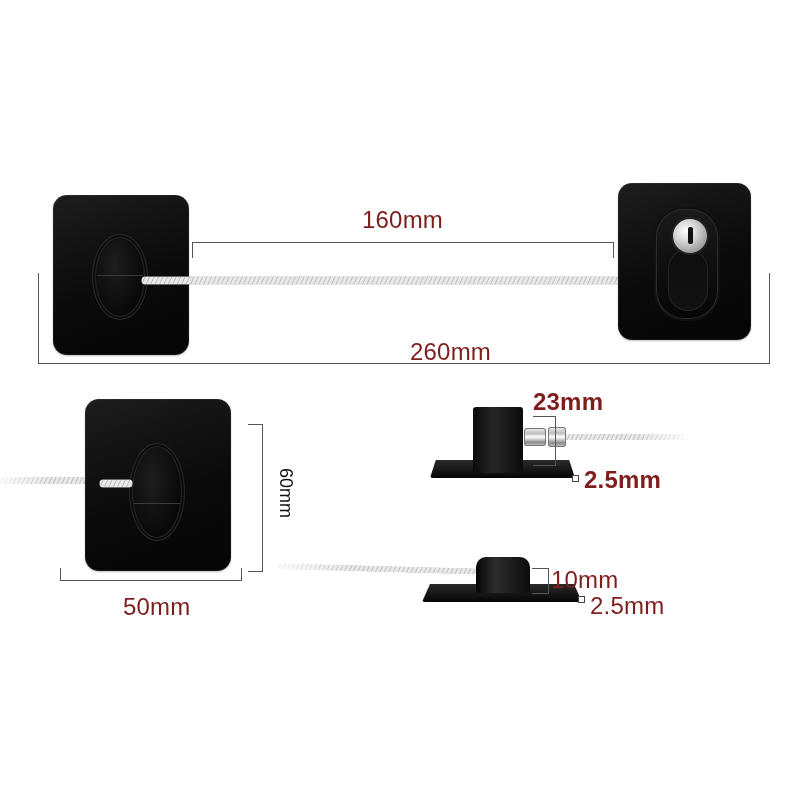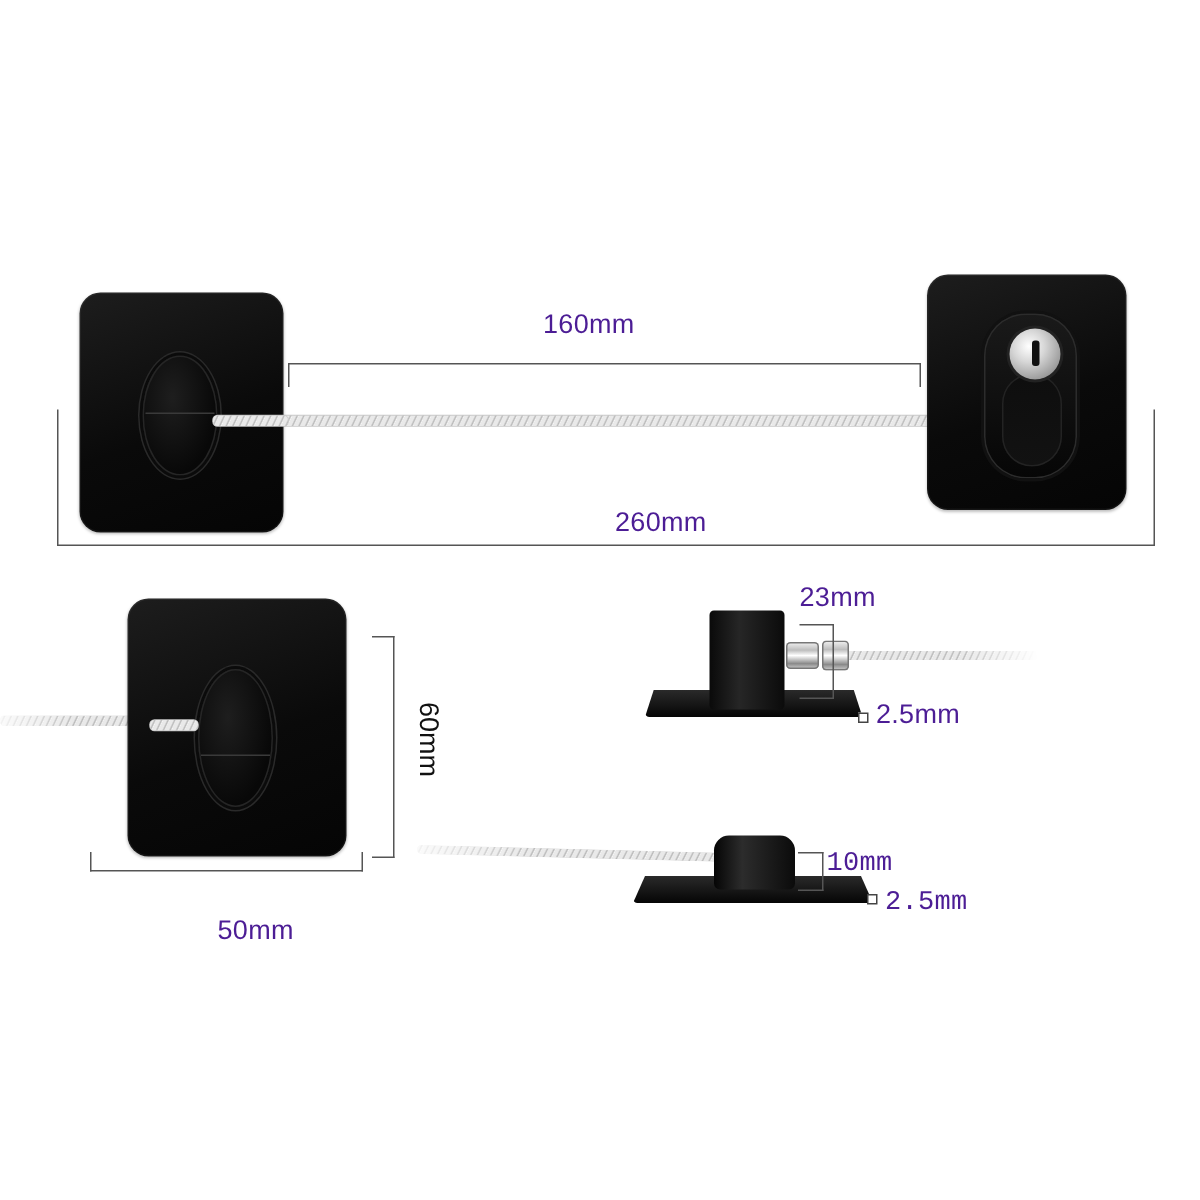--- a/index.html
+++ b/index.html
@@ -11,22 +11,22 @@
       width: 800px;
       height: 800px;
       position: relative;
       overflow: hidden;
       font-family: "Liberation Sans", "DejaVu Sans", sans-serif;
       color: #111111;
     }
     .abs { position: absolute; }
     .label {
       position: absolute;
-      font-size: 18px;
-      color: #4c1d95;
+      font-size: 24px;
+      color: #7f1d1d;
       white-space: nowrap;
       letter-spacing: 0.2px;
     }
     .dimline {
       position: absolute;
       border-color: #555;
       border-style: solid;
       border-width: 0;
     }
     .pad {
@@ -155,41 +155,41 @@
 
 <div class="abs" style="left:0;top:390px;width:320px;height:230px;">
   <div class="cable fade-left" style="left:0;top:87px;width:140px;"></div>
   <div class="pad" style="left:85px;top:9px;width:146px;height:172px;">
     <div class="oval" style="left:47px;top:47px;width:50px;height:92px;"></div>
     <div class="oval-line" style="left:49px;top:104px;width:46px;"></div>
   </div>
   <div class="cable" style="left:100px;top:90px;width:32px;"></div>
 
   <div class="dimline" style="left:60px;top:568px;width:180px;height:12px;border-bottom-width:1px;border-left-width:1px;border-right-width:1px;position:fixed;"></div>
-  <div class="label" style="left:123px;top:220px;margin-left:22px;">50mm</div>
+  <div class="label" style="left:123px;top:203px;">50mm</div>
 
   <div class="dimline" style="left:248px;top:34px;width:14px;height:146px;border-top-width:1px;border-right-width:1px;border-bottom-width:1px;"></div>
   <div class="vertical-label" style="left:296px;top:78px;">60mm</div>
 </div>
 
-<div class="abs" style="left:400px;top:380px;width:320px;height:120px;">
+<div class="abs" style="left:400px;top:380px;width:320px;height:120px;font-weight:bold;">
   <div class="cable fade-right" style="left:162px;top:54px;width:130px;height:6px;"></div>
   <div class="side-base" style="left:30px;top:80px;width:145px;height:18px;clip-path:polygon(4% 0,96% 0,100% 100%,0 100%);"></div>
   <div class="side-block" style="left:73px;top:27px;width:50px;height:66px;"></div>
   <div class="ferrule" style="left:124px;top:48px;width:22px;height:18px;"></div>
   <div class="ferrule" style="left:148px;top:47px;width:18px;height:20px;"></div>
 
   <div class="dimline" style="left:133px;top:36px;width:22px;height:48px;border-top-width:1px;border-right-width:1px;border-bottom-width:1px;"></div>
   <div class="label" style="left:133px;top:8px;">23mm</div>
 
   <div class="tick-box" style="left:172px;top:95px;width:5px;height:5px;"></div>
   <div class="label" style="left:184px;top:86px;">2.5mm</div>
 </div>
 
-<div class="abs" style="left:270px;top:540px;width:400px;height:80px;font-family:Liberation Mono, monospace;">
+<div class="abs" style="left:270px;top:540px;width:400px;height:80px;">
   <div class="cable fade-left" style="left:8px;top:26px;width:210px;height:6px;transform:rotate(1.5deg);"></div>
   <div class="side-base" style="left:152px;top:44px;width:160px;height:18px;clip-path:polygon(5% 0,95% 0,100% 100%,0 100%);"></div>
   <div class="side-cap" style="left:206px;top:17px;width:54px;height:36px;"></div>
 
   <div class="dimline" style="left:262px;top:28px;width:16px;height:24px;border-top-width:1px;border-right-width:1px;border-bottom-width:1px;"></div>
   <div class="label" style="left:281px;top:26px;">10mm</div>
 
   <div class="tick-box" style="left:308px;top:56px;width:5px;height:5px;"></div>
   <div class="label" style="left:320px;top:52px;">2.5mm</div>
 </div>

